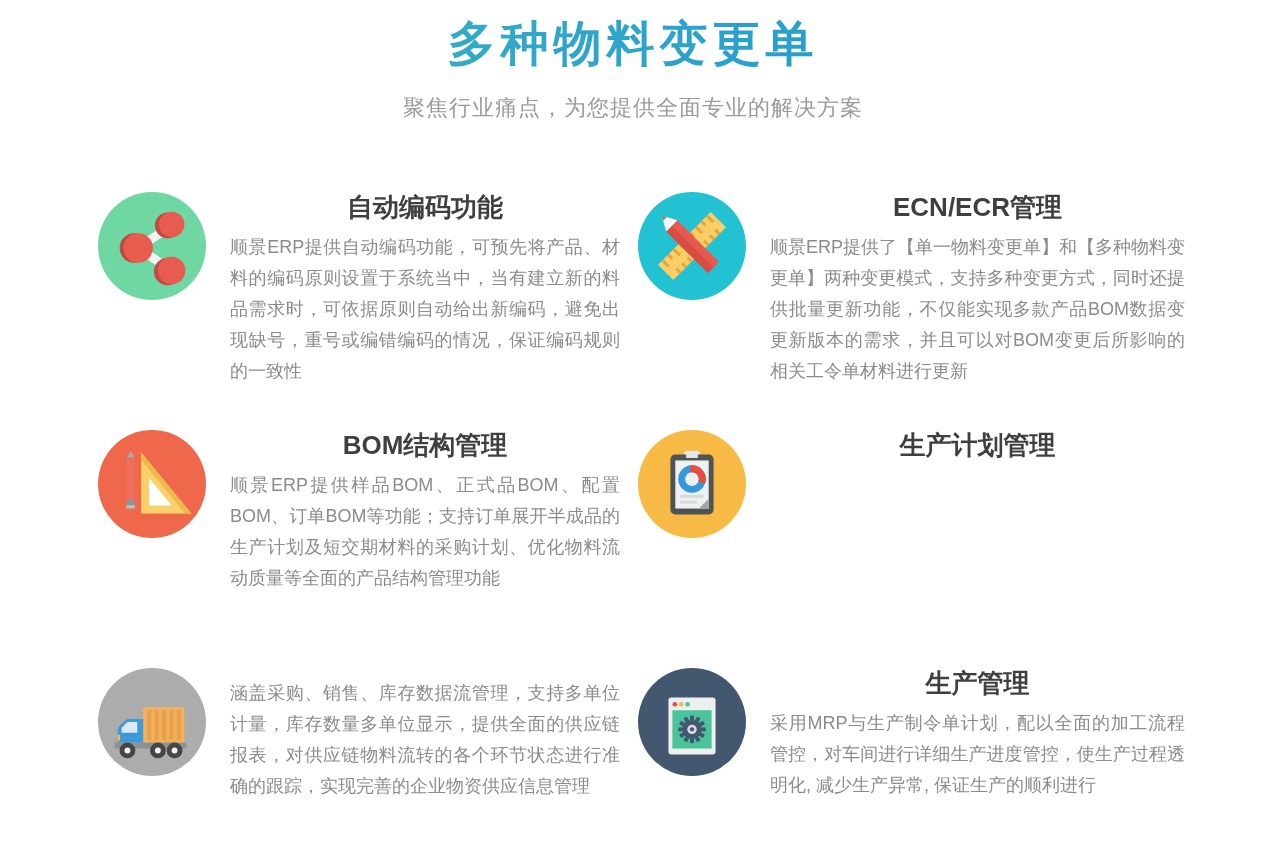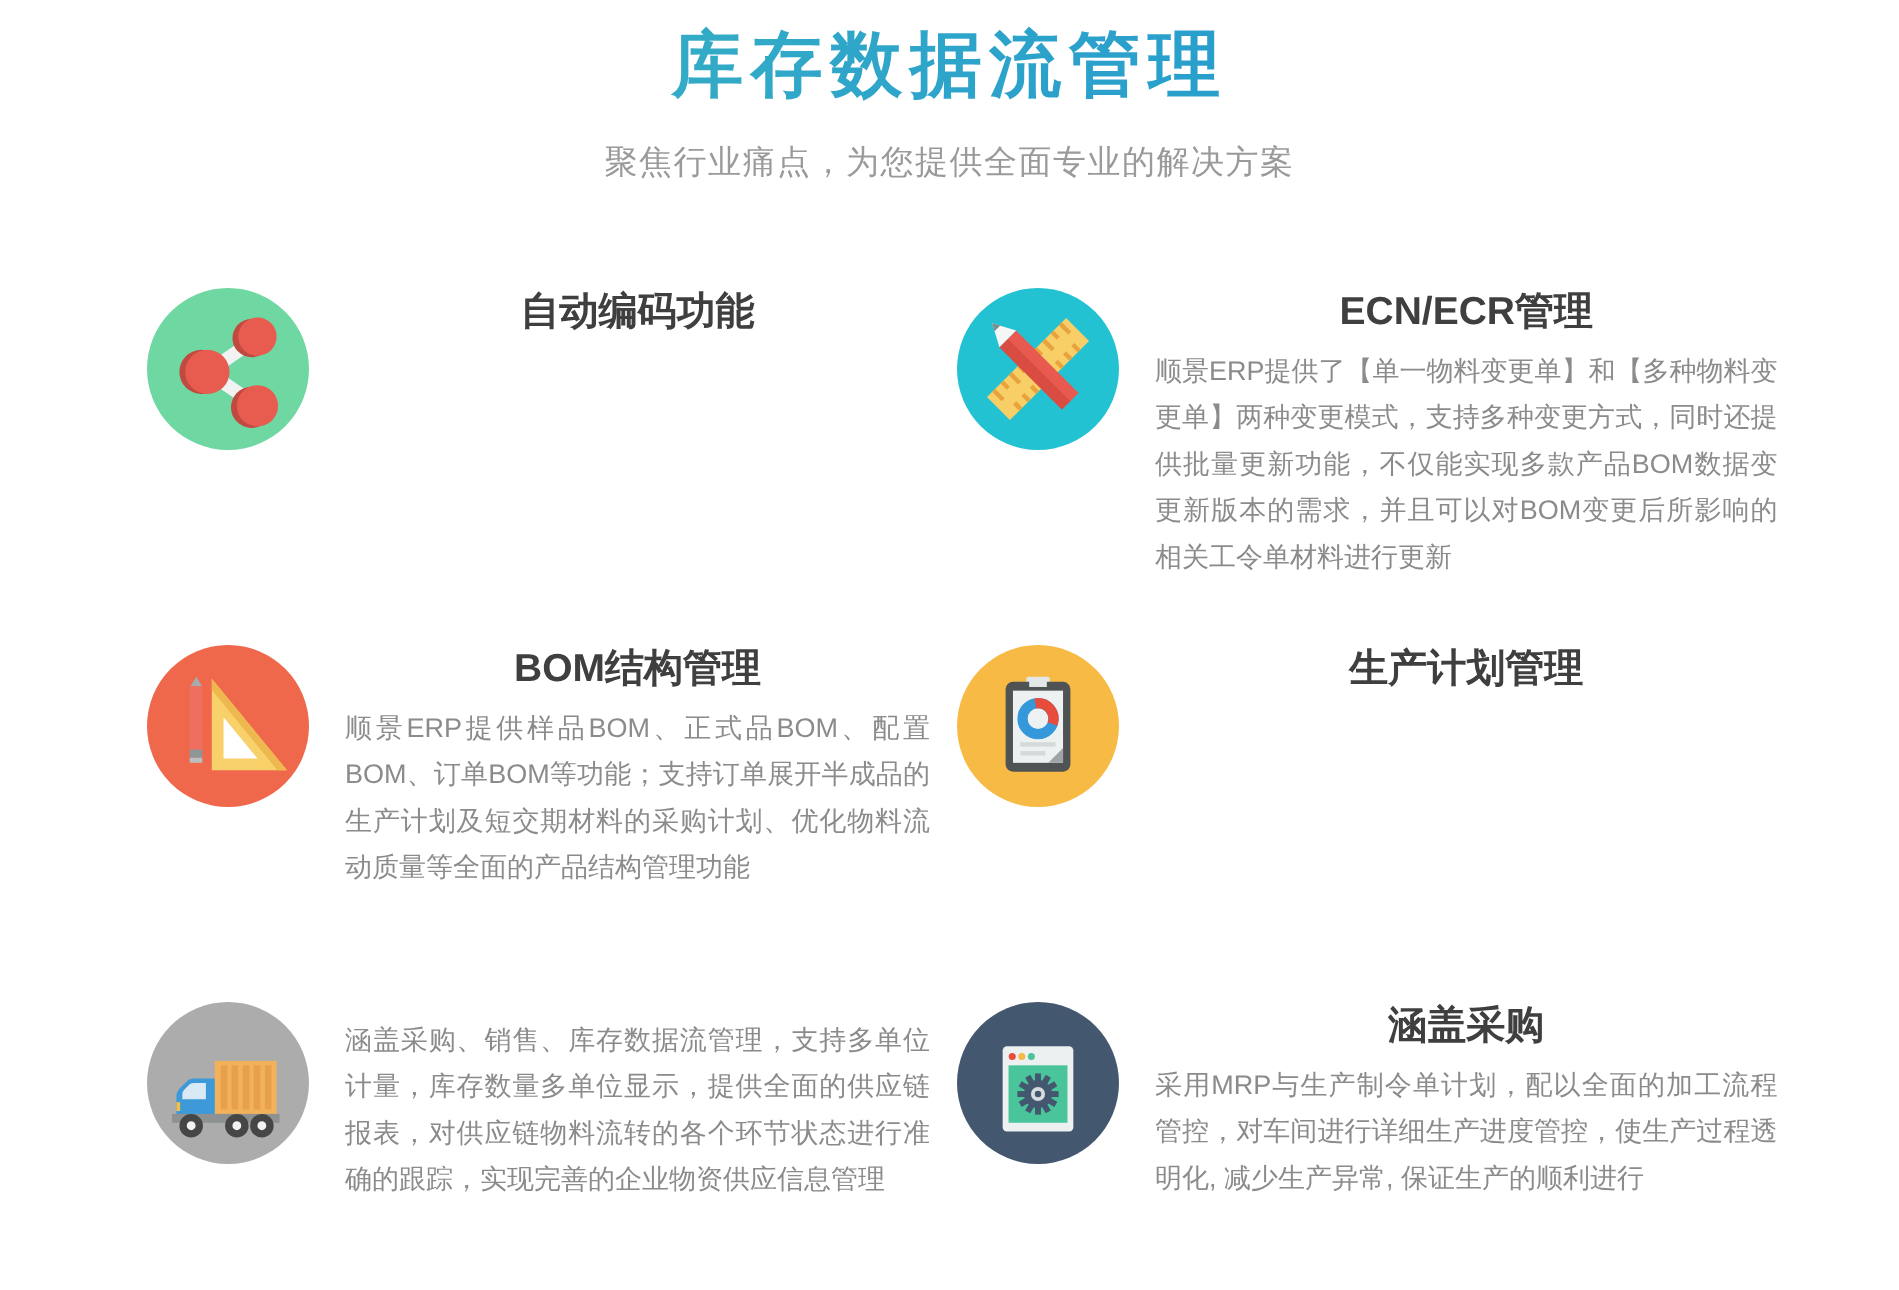--- a/index.html
+++ b/index.html
@@ -64,21 +64,21 @@
     font-size: 18px;
     line-height: 31px;
     color: #8B8B8B;
     text-align: justify;
   }
 </style>
 </head>
 <body>
 
 <header class="header">
-  <h1 class="page-title">库存数据流管理</h1>
+  <h1 class="page-title">多种物料变更单</h1>
   <p class="page-subtitle">聚焦行业痛点，为您提供全面专业的解决方案</p>
 </header>
 
 <main class="features-grid">
 
   <section class="feature">
     <div class="icon-circle">
       <svg viewBox="0 0 110 110">
         <circle cx="55" cy="55" r="55" fill="#6FD7A2"></circle>
         <line x1="41" y1="57" x2="75" y2="34" stroke="#F1F3F2" stroke-width="9"></line>
@@ -86,20 +86,21 @@
         <circle cx="37" cy="57" r="15" fill="#C14A40"></circle>
         <circle cx="41" cy="57" r="15" fill="#E85B4F"></circle>
         <circle cx="71" cy="34" r="13" fill="#C14A40"></circle>
         <circle cx="75" cy="33" r="13" fill="#E85B4F"></circle>
         <circle cx="71" cy="81" r="14" fill="#C14A40"></circle>
         <circle cx="75" cy="80" r="14" fill="#E85B4F"></circle>
       </svg>
     </div>
     <div class="feature-text">
       <h2 class="feature-title">自动编码功能</h2>
+      <p class="feature-desc">顺景ERP提供自动编码功能，可预先将产品、材料的编码原则设置于系统当中，当有建立新的料品需求时，可依据原则自动给出新编码，避免出现缺号，重号或编错编码的情况，保证编码规则的一致性</p>
     </div>
   </section>
 
   <section class="feature">
     <div class="icon-circle">
       <svg viewBox="0 0 110 110">
         <circle cx="55" cy="55" r="55" fill="#23C2D3"></circle>
         <g transform="rotate(-45 55 55)">
           <rect x="17" y="44" width="76" height="22" fill="#F8CF67"></rect>
           <rect x="22" y="44" width="3" height="9" fill="#E8A33D"></rect>
@@ -216,18 +217,18 @@
           <rect x="53" y="48.5" width="4" height="28" transform="rotate(90 55 62.5)"></rect>
           <rect x="53" y="48.5" width="4" height="28" transform="rotate(120 55 62.5)"></rect>
           <rect x="53" y="48.5" width="4" height="28" transform="rotate(150 55 62.5)"></rect>
           <circle cx="55" cy="62.5" r="9.5"></circle>
         </g>
         <circle cx="55" cy="62.5" r="4.8" fill="#D6DCDD"></circle>
         <circle cx="55" cy="62.5" r="2.2" fill="#43576F"></circle>
       </svg>
     </div>
     <div class="feature-text">
-      <h2 class="feature-title">涵盖采购</h2>
+      <h2 class="feature-title">生产管理</h2>
       <p class="feature-desc">采用MRP与生产制令单计划，配以全面的加工流程管控，对车间进行详细生产进度管控，使生产过程透明化, 减少生产异常, 保证生产的顺利进行</p>
     </div>
   </section>
 
 </main>
 
 </body></html>

